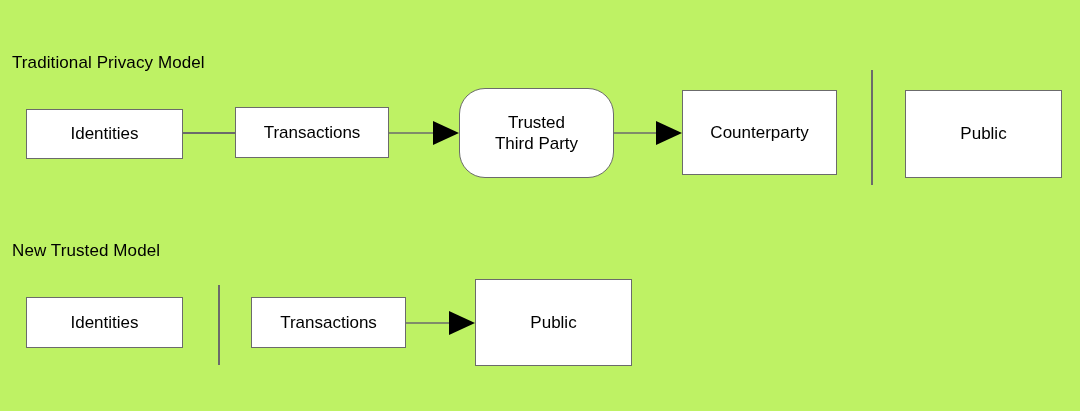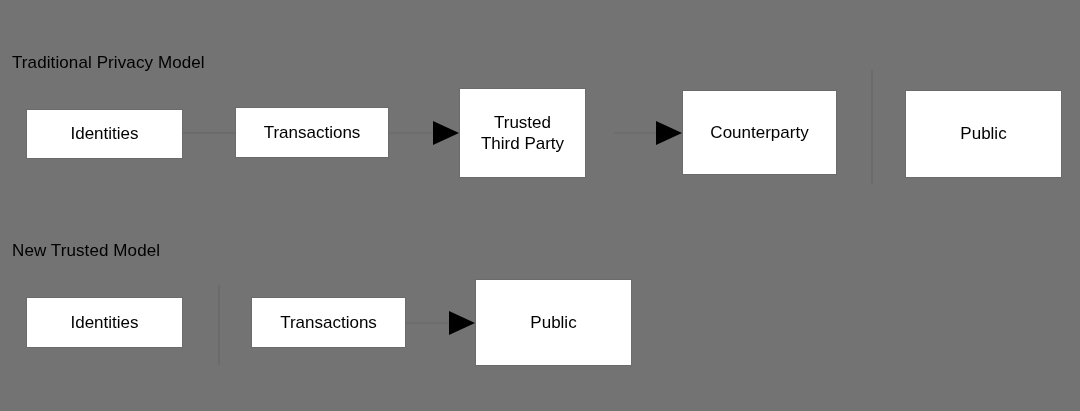--- a/index.html
+++ b/index.html
@@ -47,35 +47,35 @@
     background: #6b6b6b;
   }
   .arrow-svg {
     position: absolute;
     overflow: visible;
   }
 </style>
 </head>
 <body>
 
-<div id="canvas" style="background: #737373;">
+<div id="canvas" style="background: #bef264;">
     <div class="section-heading" style="left: 12px; top: 53px;">Traditional Privacy Model</div>
     <div class="divider" style="left: 871px; top: 70px; height: 115px; background: rgb(107, 107, 107);"></div>
     <div class="connector" style="left: 183px; top: 132.2px; width: 52px; background: rgb(107, 107, 107);"></div>
     <svg class="arrow-svg" width="70" height="26" style="left: 389px; top: 120px;">
       <line x1="0" y1="13" x2="46" y2="13" stroke="#6b6b6b" stroke-width="1.6"></line>
       <polygon points="44,1 70,13 44,25" fill="#000000"></polygon>
     </svg>
     <svg class="arrow-svg" width="68" height="26" style="left: 614px; top: 120px;">
       <line x1="0" y1="13" x2="44" y2="13" stroke="#6b6b6b" stroke-width="1.6"></line>
       <polygon points="42,1 68,13 42,25" fill="#000000"></polygon>
     </svg>
     <div class="node-box" style="left: 26px; top: 109px; width: 157px; height: 50px; border-color: rgb(107, 107, 107); color: rgb(0, 0, 0);">Identities</div>
     <div class="node-box" style="left: 235px; top: 107px; width: 154px; height: 51px; border-color: rgb(107, 107, 107); color: rgb(0, 0, 0);">Transactions</div>
-    <div class="node-box" style="left: 459px; top: 88px; width: 127px; height: 90px; border-color: rgb(107, 107, 107); color: rgb(0, 0, 0);">Trusted
+    <div class="node-box" style="left: 459px; top: 88px; width: 155px; height: 90px; border-color: rgb(107, 107, 107); color: rgb(0, 0, 0); border-radius: 26px;">Trusted
 Third Party</div>
     <div class="node-box" style="left: 682px; top: 90px; width: 155px; height: 85px; border-color: rgb(107, 107, 107); color: rgb(0, 0, 0);">Counterparty</div>
     <div class="node-box" style="left: 905px; top: 90px; width: 157px; height: 88px; border-color: rgb(107, 107, 107); color: rgb(0, 0, 0);">Public</div>
     <div class="section-heading" style="left: 12px; top: 241px;">New Trusted Model</div>
     <div class="divider" style="left: 218px; top: 285px; height: 80px; background: rgb(107, 107, 107);"></div>
     <svg class="arrow-svg" width="69" height="26" style="left: 406px; top: 310px;">
       <line x1="0" y1="13" x2="45" y2="13" stroke="#6b6b6b" stroke-width="1.6"></line>
       <polygon points="43,1 69,13 43,25" fill="#000000"></polygon>
     </svg>
     <div class="node-box" style="left: 26px; top: 297px; width: 157px; height: 51px; border-color: rgb(107, 107, 107); color: rgb(0, 0, 0);">Identities</div>

